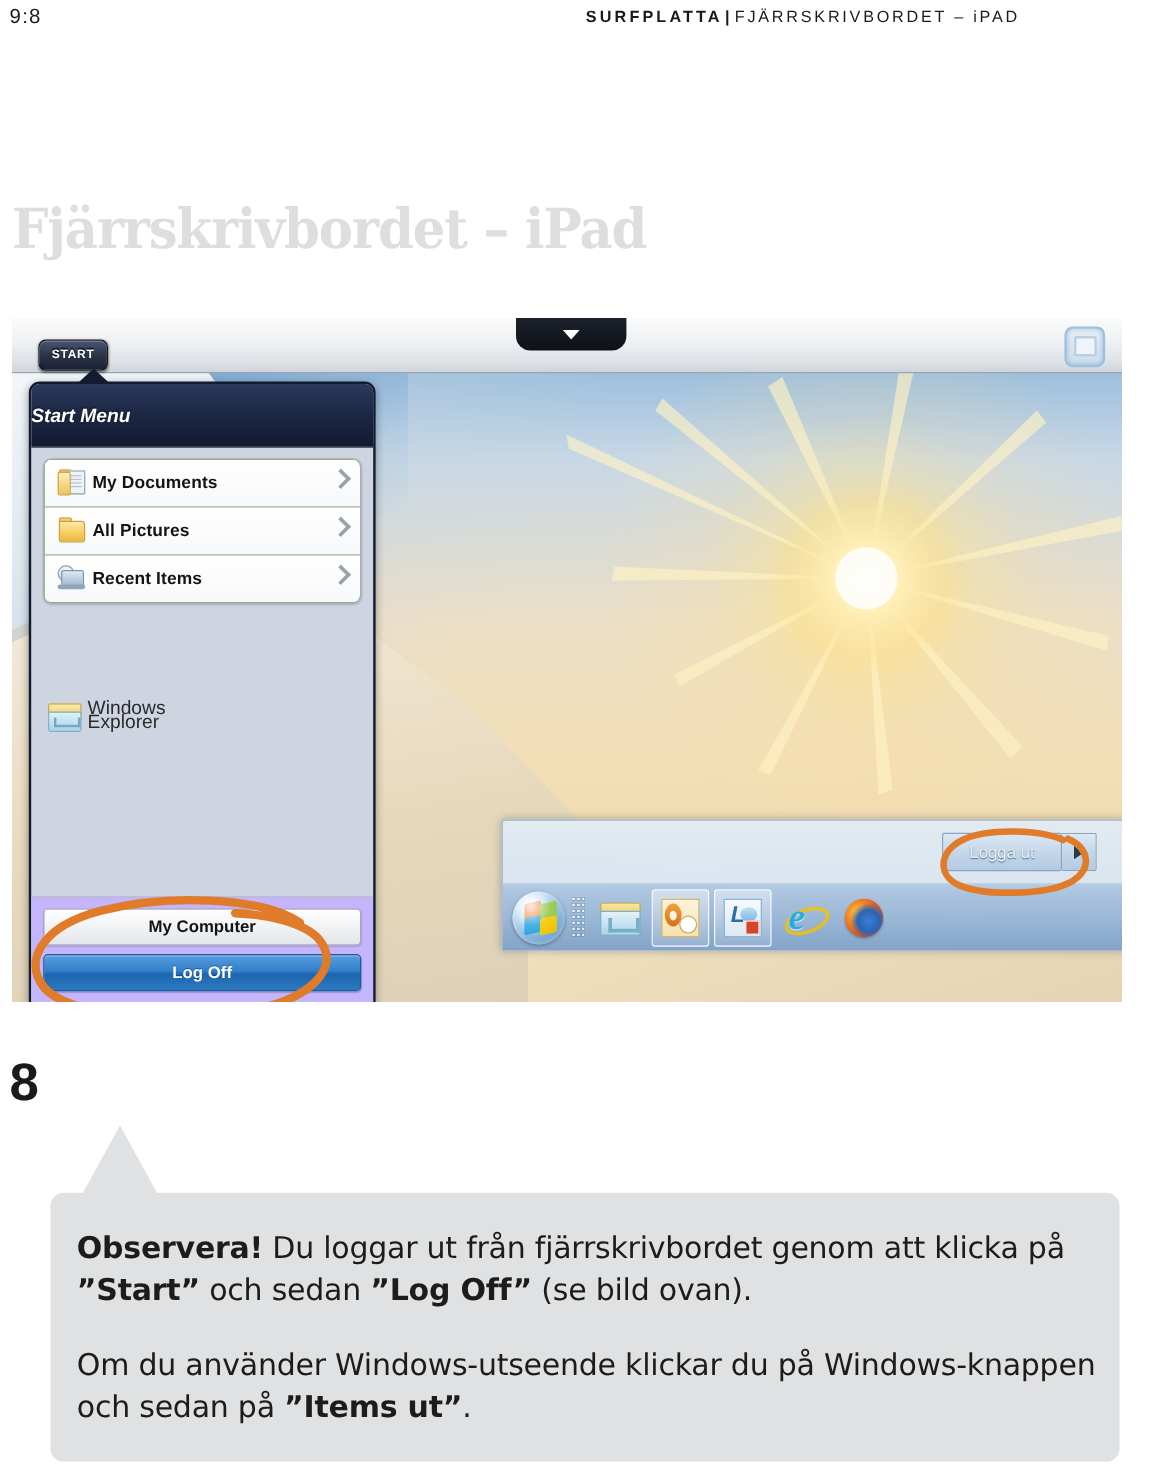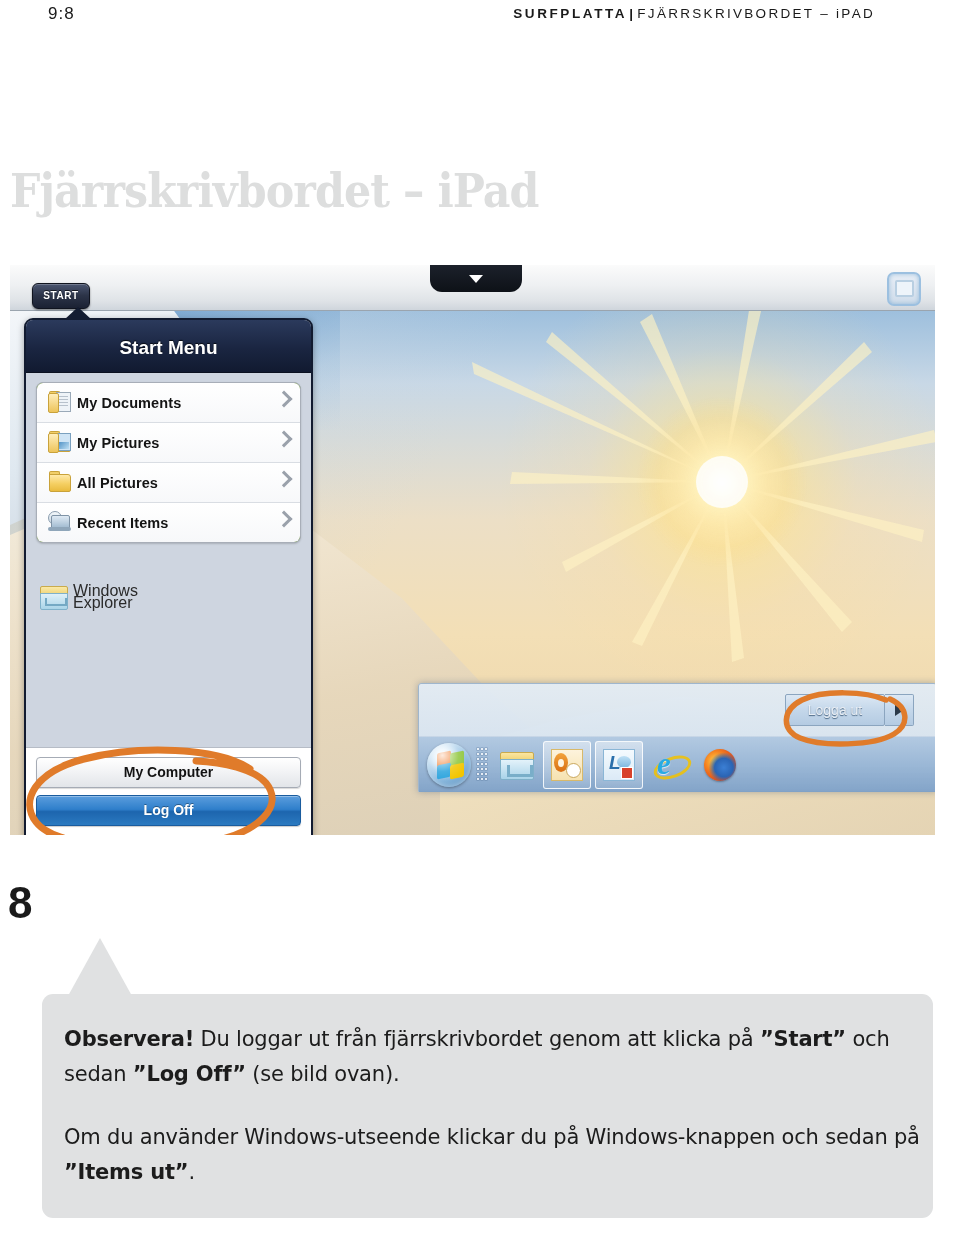--- a/index.html
+++ b/index.html
@@ -6,29 +6,29 @@
   body{
     width:960px;height:1236px;
     background:#ffffff;
     font-family:"Liberation Sans", sans-serif;
     position:relative;
     overflow:hidden;
   }
 
   
   .runhead{
-    position:absolute;left:0;top:0;width:852px;height:30px;margin-left:40px;
+    position:absolute;left:0;top:0;width:852px;height:30px;
   }
   .runhead .folio{
     position:absolute;left:8px;top:4px;
     font-size:17px;color:#1a1a1a;letter-spacing:1px;
     font-family:"Liberation Sans", sans-serif;
   }
   .runhead .crumb{
-    position:absolute;right:17px;top:6px;
+    position:absolute;right:2px;top:6px;
     font-size:13.5px;color:#1a1a1a;letter-spacing:2.3px;
     white-space:nowrap;
   }
   .runhead .crumb b{font-weight:bold;letter-spacing:2.6px;}
   .runhead .crumb .bar{font-weight:bold;padding:0 2px;}
 
   
   .page-title{
     position:absolute;left:10px;top:164px;
     font-family:"DejaVu Serif", serif;
@@ -129,24 +129,25 @@
   }
   .popover-arrow{
     position:absolute;left:54px;top:42px;
     border-left:14px solid transparent;border-right:14px solid transparent;
     border-bottom:13px solid #131c31;
     z-index:5;
   }
   .popover-hdr{
     height:52px;
     background:linear-gradient(180deg,#2b3a5c 0%,#1a2541 55%,#111a30 100%);
-    color:#fff;font-size:19px;font-weight:bold;
-    text-align:center;line-height:56px;
+    color:#fff;font-size:16px;font-weight:bold;
+    line-height:56px;
     text-shadow:0 -1px 1px rgba(0,0,0,.75);
     border-bottom:1px solid #0b1120;
+    font-style:italic;
   }
   .menu-group{
     margin:9px 10px 0 10px;
     background:#4d7c0f;
     border:1px solid #a8aeb8;
     border-radius:7px;
     overflow:hidden;
     box-shadow:0 1px 2px rgba(0,0,0,.18);
   }
   .menu-row{
@@ -193,21 +194,21 @@
   .wexp .wi .wbody{position:absolute;left:0;top:7px;width:26px;height:15px;border-radius:0 0 2px 2px;
     background:linear-gradient(180deg,#dff0f8,#a9d4e8);border:1px solid #7fb1ca;}
   .wexp .wi .wbody:after{content:"";position:absolute;left:4px;top:4px;width:18px;height:6px;
     border:2px solid #74a9c4;border-top:none;}
   .wexp .wt{font-size:16px;color:#2a2a2a;line-height:11.5px;}
 
   .popover-footer{
     position:absolute;left:0;bottom:0;width:285px;
     padding:9px 10px 10px 10px;box-sizing:border-box;
     border-top:1px solid #b6bcc6;
-    background:#ffffff;
+    background:#c4b5fd;
   }
   .btn-white{
     height:29px;border-radius:4px;
     background:linear-gradient(180deg,#ffffff 0%,#f2f3f5 48%,#e2e5e9 100%);
     border:1px solid #a5abb5;
     box-shadow:0 1px 1px rgba(0,0,0,.15);
     text-align:center;line-height:29px;
     font-size:14px;font-weight:bold;color:#131313;
   }
   .btn-blue{
@@ -327,21 +328,21 @@
   }
   .callout-tip{
     position:absolute;left:68px;top:938px;
     width:0;height:0;
     border-left:32px solid transparent;border-right:32px solid transparent;
     border-bottom:58px solid #e0e1e2;
   }
   .callout p{
     margin:0;color:#1c1c1c;
     font-family:"DejaVu Sans","Liberation Sans",sans-serif;
-    font-size:21px;line-height:35px;letter-spacing:-.2px;
+    font-size:25px;line-height:35px;letter-spacing:-.2px;
   }
   .callout .p1{position:absolute;left:22px;top:28px;width:850px;}
   .callout .p2{position:absolute;left:22px;top:126px;width:860px;}
   .callout b{font-weight:bold;}
 </style>
 </head>
 <body>
 
 <div class="runhead">
   <div class="folio">9:8</div>
@@ -406,30 +407,20 @@
             <i class="f-doc"></i>
             <i class="f-open"></i>
         </span>
         <span class="lbl">My Documents</span>
         <span class="chev"></span>
       </div>
       <div class="menu-row">
         <span class="ico">
           <i class="f-tab"></i>
             <i class="f-base"></i>
-            <i class="f-pic"></i>
-            <i class="f-open"></i>
-        </span>
-        <span class="lbl">My Pictures</span>
-        <span class="chev"></span>
-      </div>
-      <div class="menu-row">
-        <span class="ico">
-          <i class="f-tab"></i>
-            <i class="f-base"></i>
         </span>
         <span class="lbl">All Pictures</span>
         <span class="chev"></span>
       </div>
       <div class="menu-row">
         <span class="ico">
           <i class="r-clk"></i>
             <i class="r-mon"></i>
             <i class="r-base"></i>
         </span>

